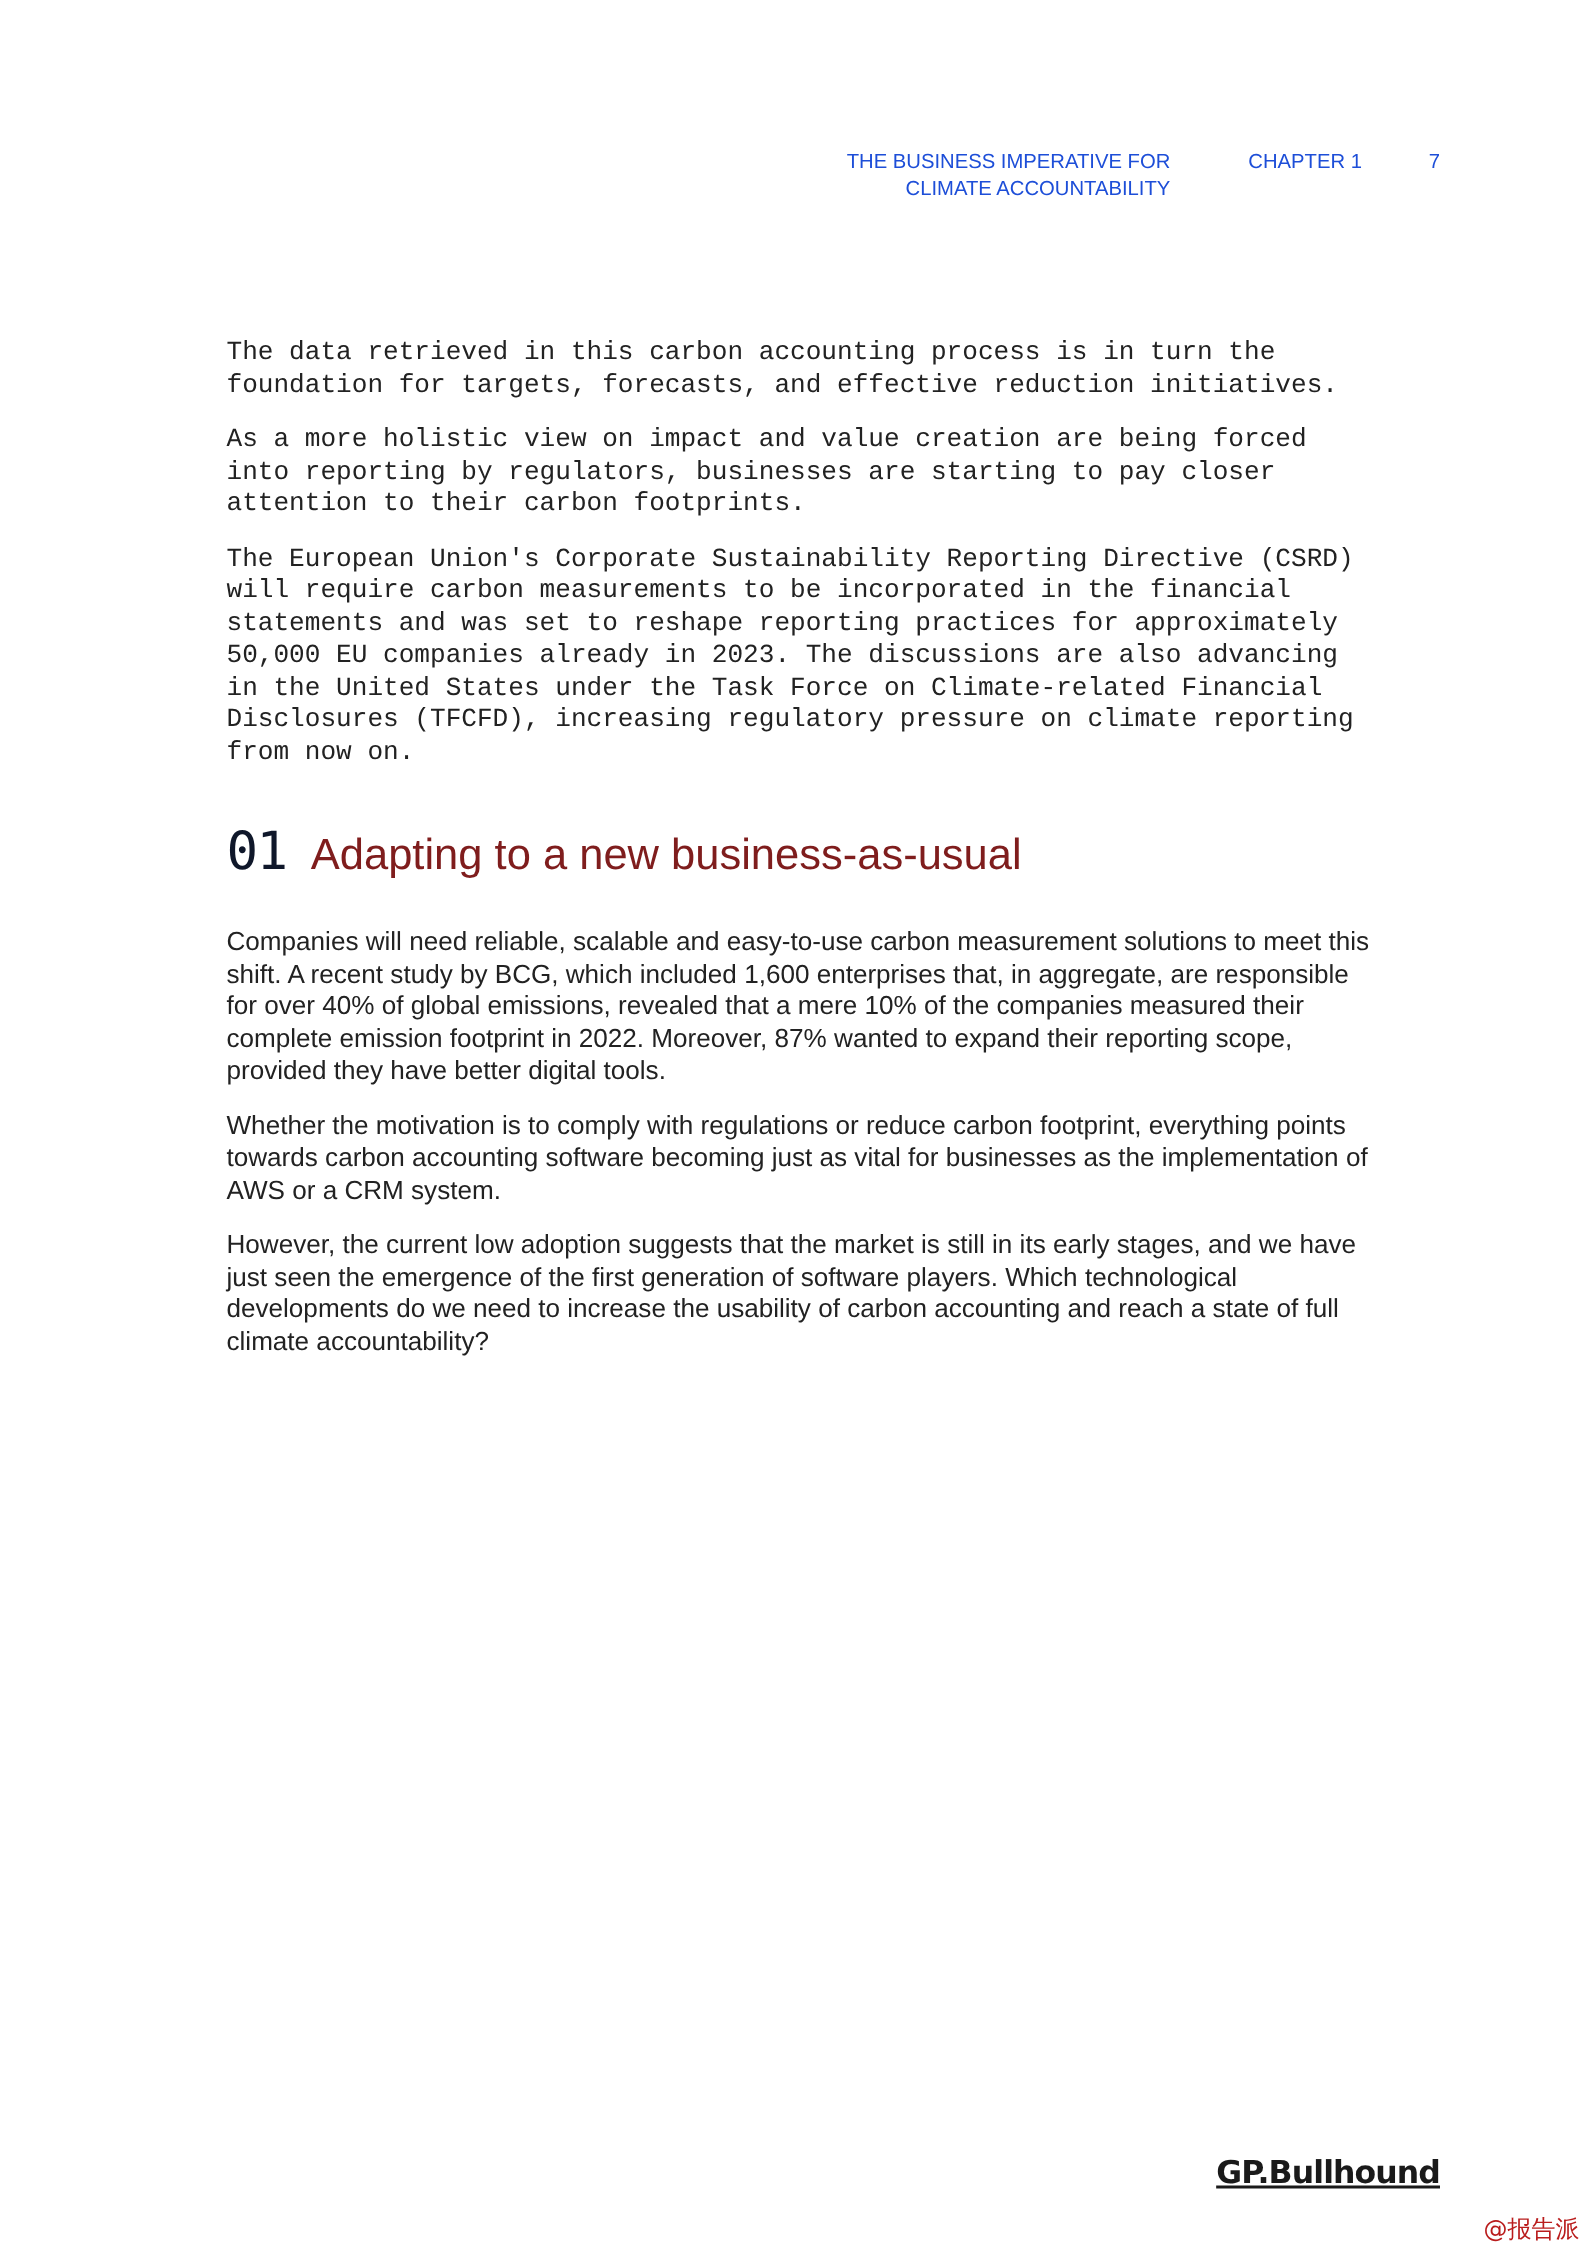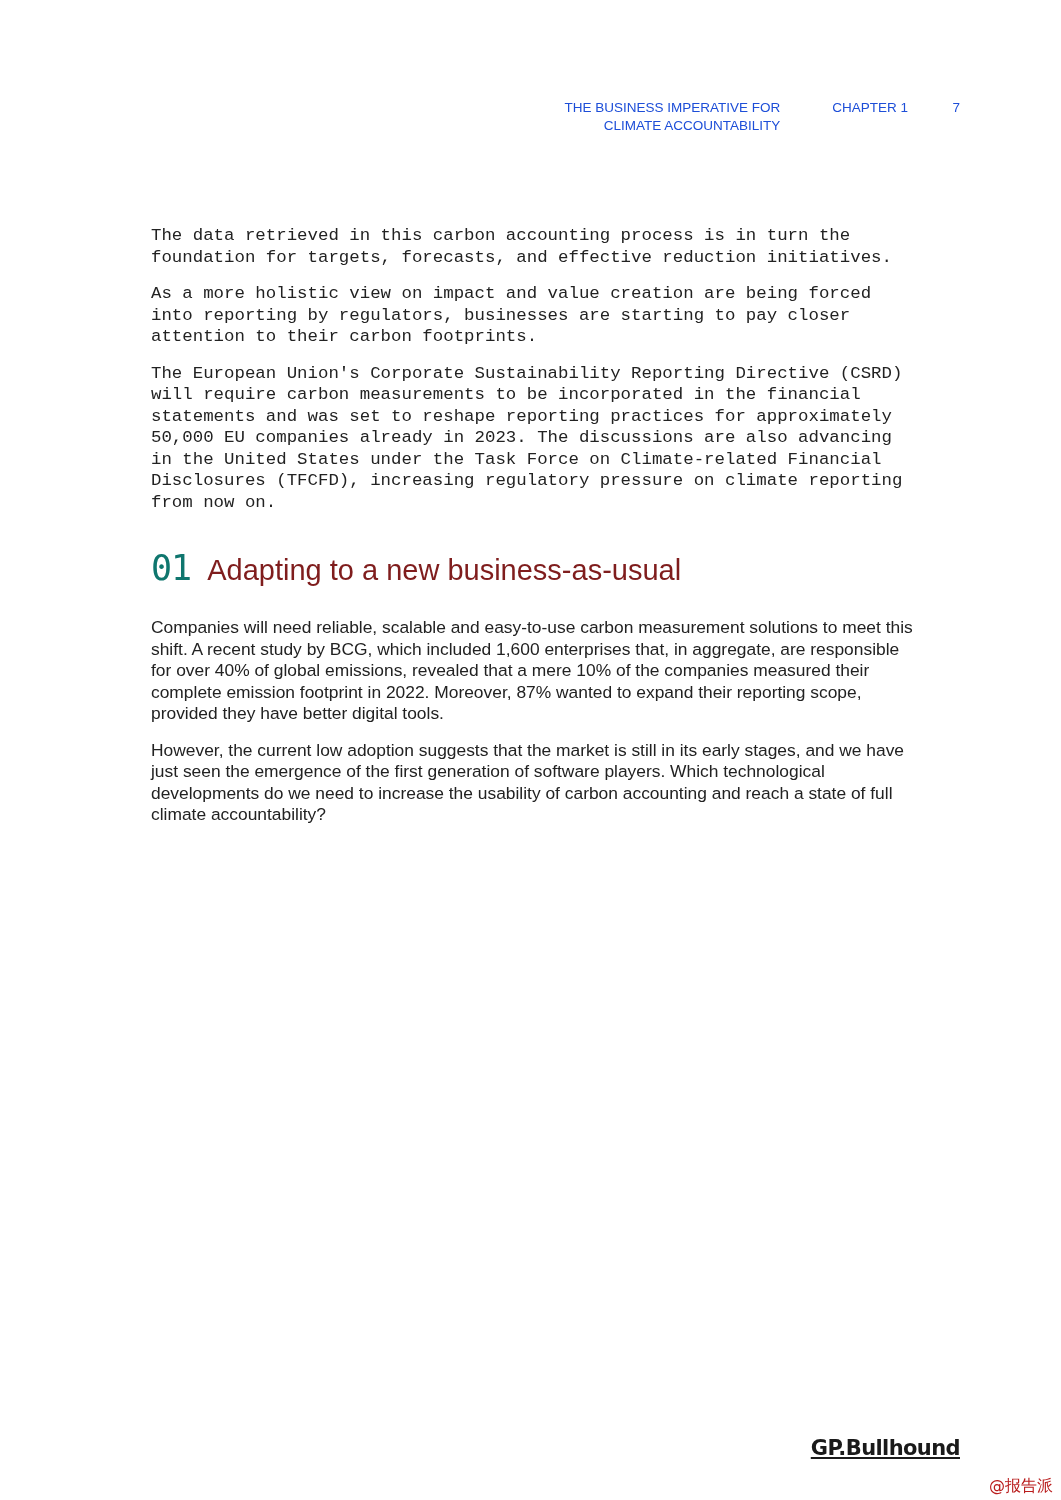--- a/index.html
+++ b/index.html
@@ -21,21 +21,21 @@
     .body-block p { margin: 0 0 15px 0; }
     #block-1 { top: 225px; font-family: Liberation Mono, monospace; }
     #block-2 { top: 617px; }
 
     .section-heading {
       position: absolute; left: 151px; top: 548px;
       display: flex; align-items: baseline;
     }
     .section-num {
       font-family: "DejaVu Sans Mono", "Liberation Mono", monospace;
-      font-size: 35px; color: #0f766e; margin-right: 16px; letter-spacing: -1px;
+      font-size: 35px; color: #0f172a; margin-right: 16px; letter-spacing: -1px;
     }
     .section-title-text { font-size: 29px; color: #7f1d1d; }
 
     .logo {
       position: absolute; right: 101px; top: 1436px;
       font-family: "DejaVu Sans", sans-serif; font-weight: bold;
       font-size: 21px; color: #1a1a1a; letter-spacing: -0.6px; text-decoration: underline;
     }
     .watermark {
       position: absolute; right: 8px; top: 1476px;
@@ -59,17 +59,18 @@
   <p>The European Union's Corporate Sustainability Reporting Directive (CSRD) will require carbon measurements to be incorporated in the financial statements and was set to reshape reporting practices for approximately 50,000 EU companies already in 2023. The discussions are also advancing in the United States under the Task Force on Climate-related Financial Disclosures (TFCFD), increasing regulatory pressure on climate reporting from now on.</p>
 </div>
 
 <div class="section-heading">
   <span class="section-num">01</span>
   <span class="section-title-text">Adapting to a new business-as-usual</span>
 </div>
 
 <div class="body-block" id="block-2">
   <p>Companies will need reliable, scalable and easy-to-use carbon measurement solutions to meet this shift. A recent study by BCG, which included 1,600 enterprises that, in aggregate, are responsible for over 40% of global emissions, revealed that a mere 10% of the companies measured their complete emission footprint in 2022. Moreover, 87% wanted to expand their reporting scope, provided they have better digital tools.</p>
+  <p>Whether the motivation is to comply with regulations or reduce carbon footprint, everything points towards carbon accounting software becoming just as vital for businesses as the implementation of AWS or a CRM system.</p>
   <p>However, the current low adoption suggests that the market is still in its early stages, and we have just seen the emergence of the first generation of software players. Which technological developments do we need to increase the usability of carbon accounting and reach a state of full climate accountability?</p>
 </div>
 
 <div class="logo">GP.Bullhound</div>
 <div class="watermark">@报告派</div>
 
 </body></html>

